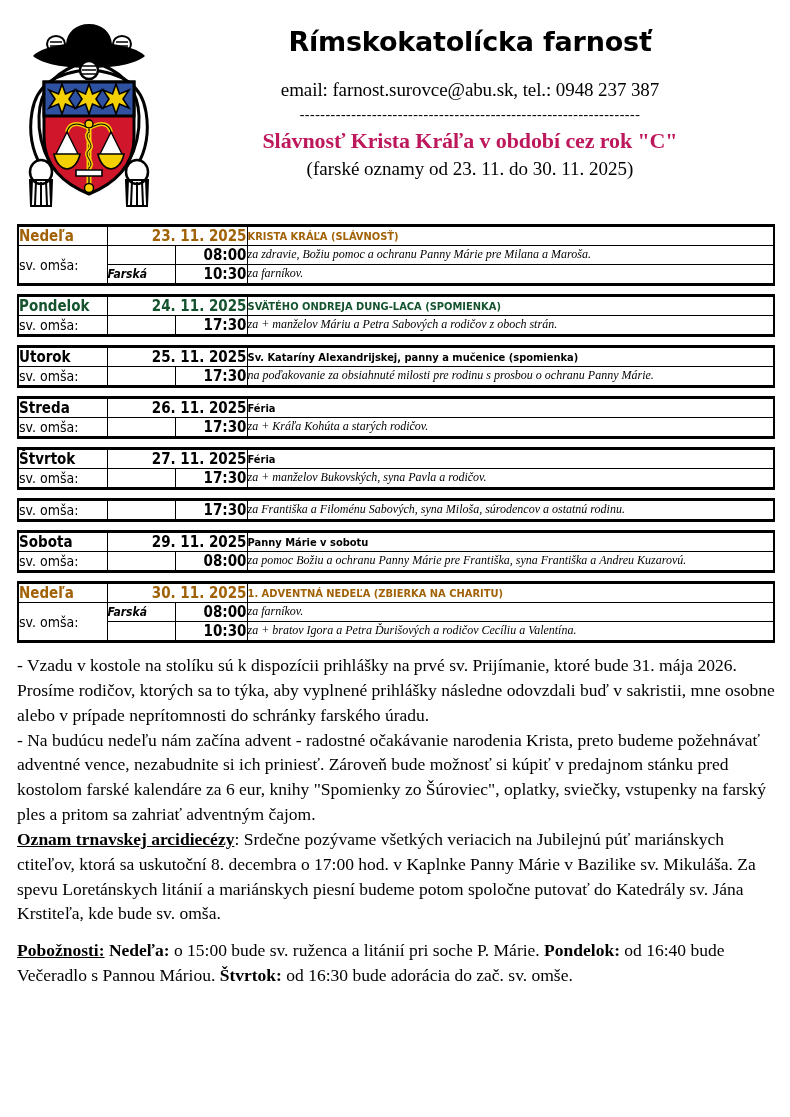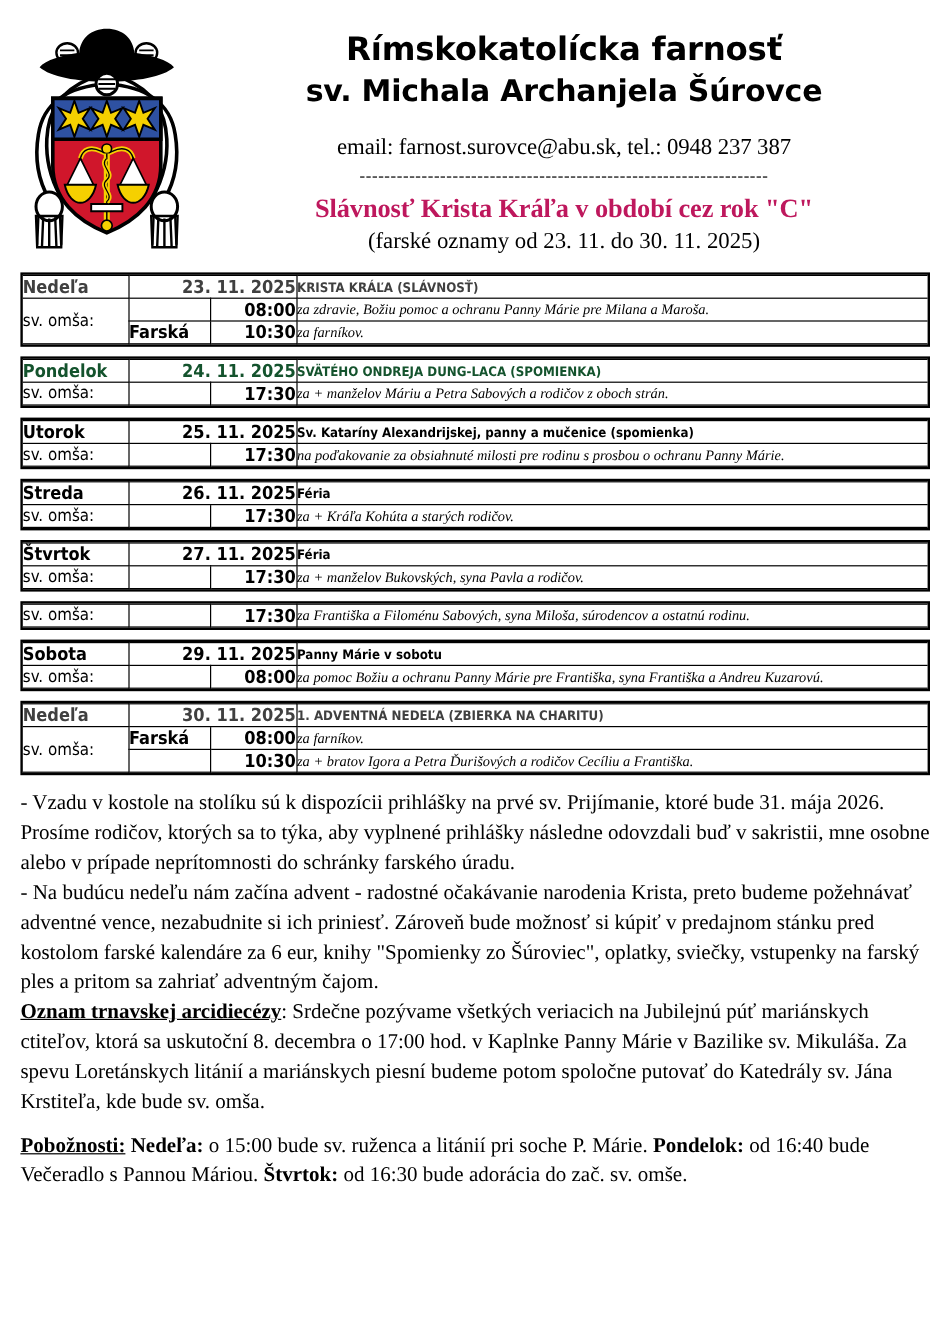--- a/index.html
+++ b/index.html
@@ -124,42 +124,43 @@
   .cell-masslabel {
     font-family: "DejaVu Sans Condensed", "DejaVu Sans", sans-serif;
     font-weight: normal;
     font-size: 14px;
     padding: 3px 0 3px 6px;
     white-space: nowrap;
   }
   .cell-sub {
     font-family: "DejaVu Sans Condensed", "DejaVu Sans", sans-serif;
     font-weight: bold;
-    font-size: 15px;
+    font-size: 12px;
     padding: 2px 0 2px 8px;
     white-space: nowrap;
+    font-style: italic;
   }
   .cell-time {
     font-family: "DejaVu Sans Condensed", "DejaVu Sans", sans-serif;
     font-weight: bold;
     font-size: 15px;
     text-align: right;
     padding: 2px 6px 2px 0;
     white-space: nowrap;
   }
   .cell-intent {
     font-family: "Liberation Serif", serif;
     font-style: italic;
     font-size: 12px;
     line-height: 1.28;
     padding: 3px 5px 3px 7px;
   }
   .nb-left  { border-left: none !important; }
   .nb-right { border-right: none !important; }
-  .red  { color: #404040; }
+  .red  { color: #a16207; }
   .blue { color: #14532d; }
 
   
   .notices {
     margin: 10px 15px 0 17px;
     font-family: "Liberation Serif", serif;
     font-size: 17.5px;
     line-height: 1.42;
     text-align: left;
   }
@@ -231,21 +232,20 @@
       <path d="M75,108 L75,164" stroke="#000" stroke-width="1.2"></path>
       <path d="M62,150 L88,150 L88,156 L62,156 Z" fill="#fff" stroke="#000" stroke-width="1.6"></path>
       <circle cx="75" cy="168" r="4.5" fill="#F5D000" stroke="#000" stroke-width="1.4"></circle>
       <path d="M75,112 C68,118 82,124 75,130 C68,136 82,142 75,148" fill="none" stroke="#F5D000" stroke-width="4"></path>
       <path d="M75,112 C68,118 82,124 75,130 C68,136 82,142 75,148" fill="none" stroke="#000" stroke-width="1"></path>
     </svg>
   </div>
 
   <div class="head-text">
     <div class="title-1">Rímskokatolícka farnosť</div>
-    <div class="title-2">sv. Michala Archanjela Šúrovce</div>
     <div class="contact">email: farnost.surovce@abu.sk, tel.: 0948 237 387</div>
     <div class="dashrule">------------------------------------------------------------------</div>
     <div class="feast" style="color:#be185d">Slávnosť Krista Kráľa v období cez rok "C"</div>
     <div class="daterange">(farské oznamy od 23. 11. do 30. 11. 2025)</div>
   </div>
 </div>
 
 <div class="schedule" id="schedule">
     <div class="daycard">
       <table>
@@ -424,21 +424,21 @@
           </tr>
           <tr>
             <td class="cell-masslabel nb-left" rowspan="2">sv. omša:</td>
             <td class="cell-sub">Farská</td>
             <td class="cell-time">08:00</td>
             <td class="cell-intent nb-right">za farníkov.</td>
           </tr>
           <tr>
             <td class="cell-sub"></td>
             <td class="cell-time">10:30</td>
-            <td class="cell-intent nb-right">za + bratov Igora a Petra Ďurišových a rodičov Cecíliu a Františka.</td>
+            <td class="cell-intent nb-right">za + bratov Igora a Petra Ďurišových a rodičov Cecíliu a Valentína.</td>
           </tr>
         </tbody>
       </table>
     </div>
   </div>
 
 <div class="notices">
   <p>- Vzadu v kostole na stolíku sú k dispozícii prihlášky na prvé sv. Prijímanie, ktoré bude 31. mája 2026. Prosíme rodičov, ktorých sa to týka, aby vyplnené prihlášky následne odovzdali buď v sakristii, mne osobne alebo v prípade neprítomnosti do schránky farského úradu.</p>
   <p>- Na budúcu nedeľu nám začína advent - radostné očakávanie narodenia Krista, preto budeme požehnávať adventné vence, nezabudnite si ich priniesť. Zároveň bude možnosť si kúpiť v predajnom stánku pred kostolom farské kalendáre za 6 eur, knihy "Spomienky zo Šúroviec", oplatky, sviečky, vstupenky na farský ples a pritom sa zahriať adventným čajom.</p>
   <p><span class="u-bold">Oznam trnavskej arcidiecézy</span><span>: Srdečne pozývame všetkých veriacich na Jubilejnú púť mariánskych ctiteľov, ktorá sa uskutoční 8. decembra o 17:00 hod. v Kaplnke Panny Márie v Bazilike sv. Mikuláša. Za spevu Loretánskych litánií a mariánskych piesní budeme potom spoločne putovať do Katedrály sv. Jána Krstiteľa, kde bude sv. omša.</span></p>

